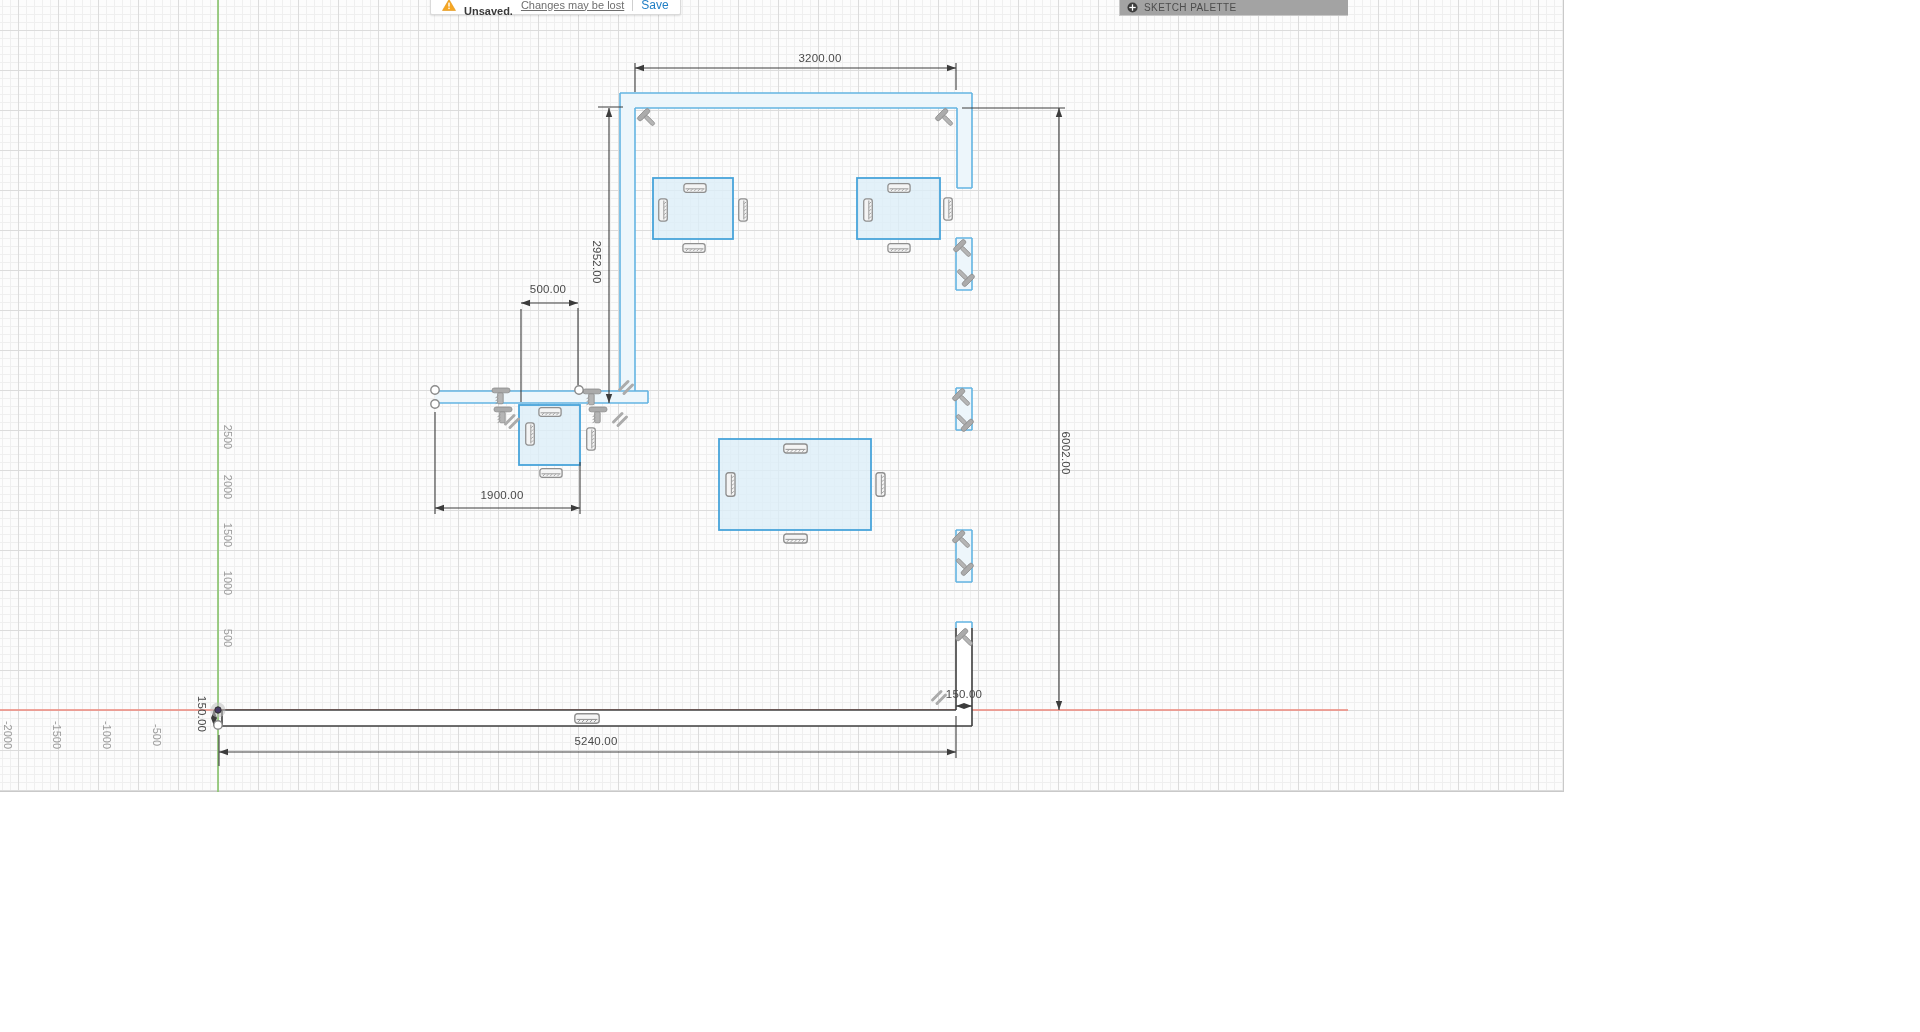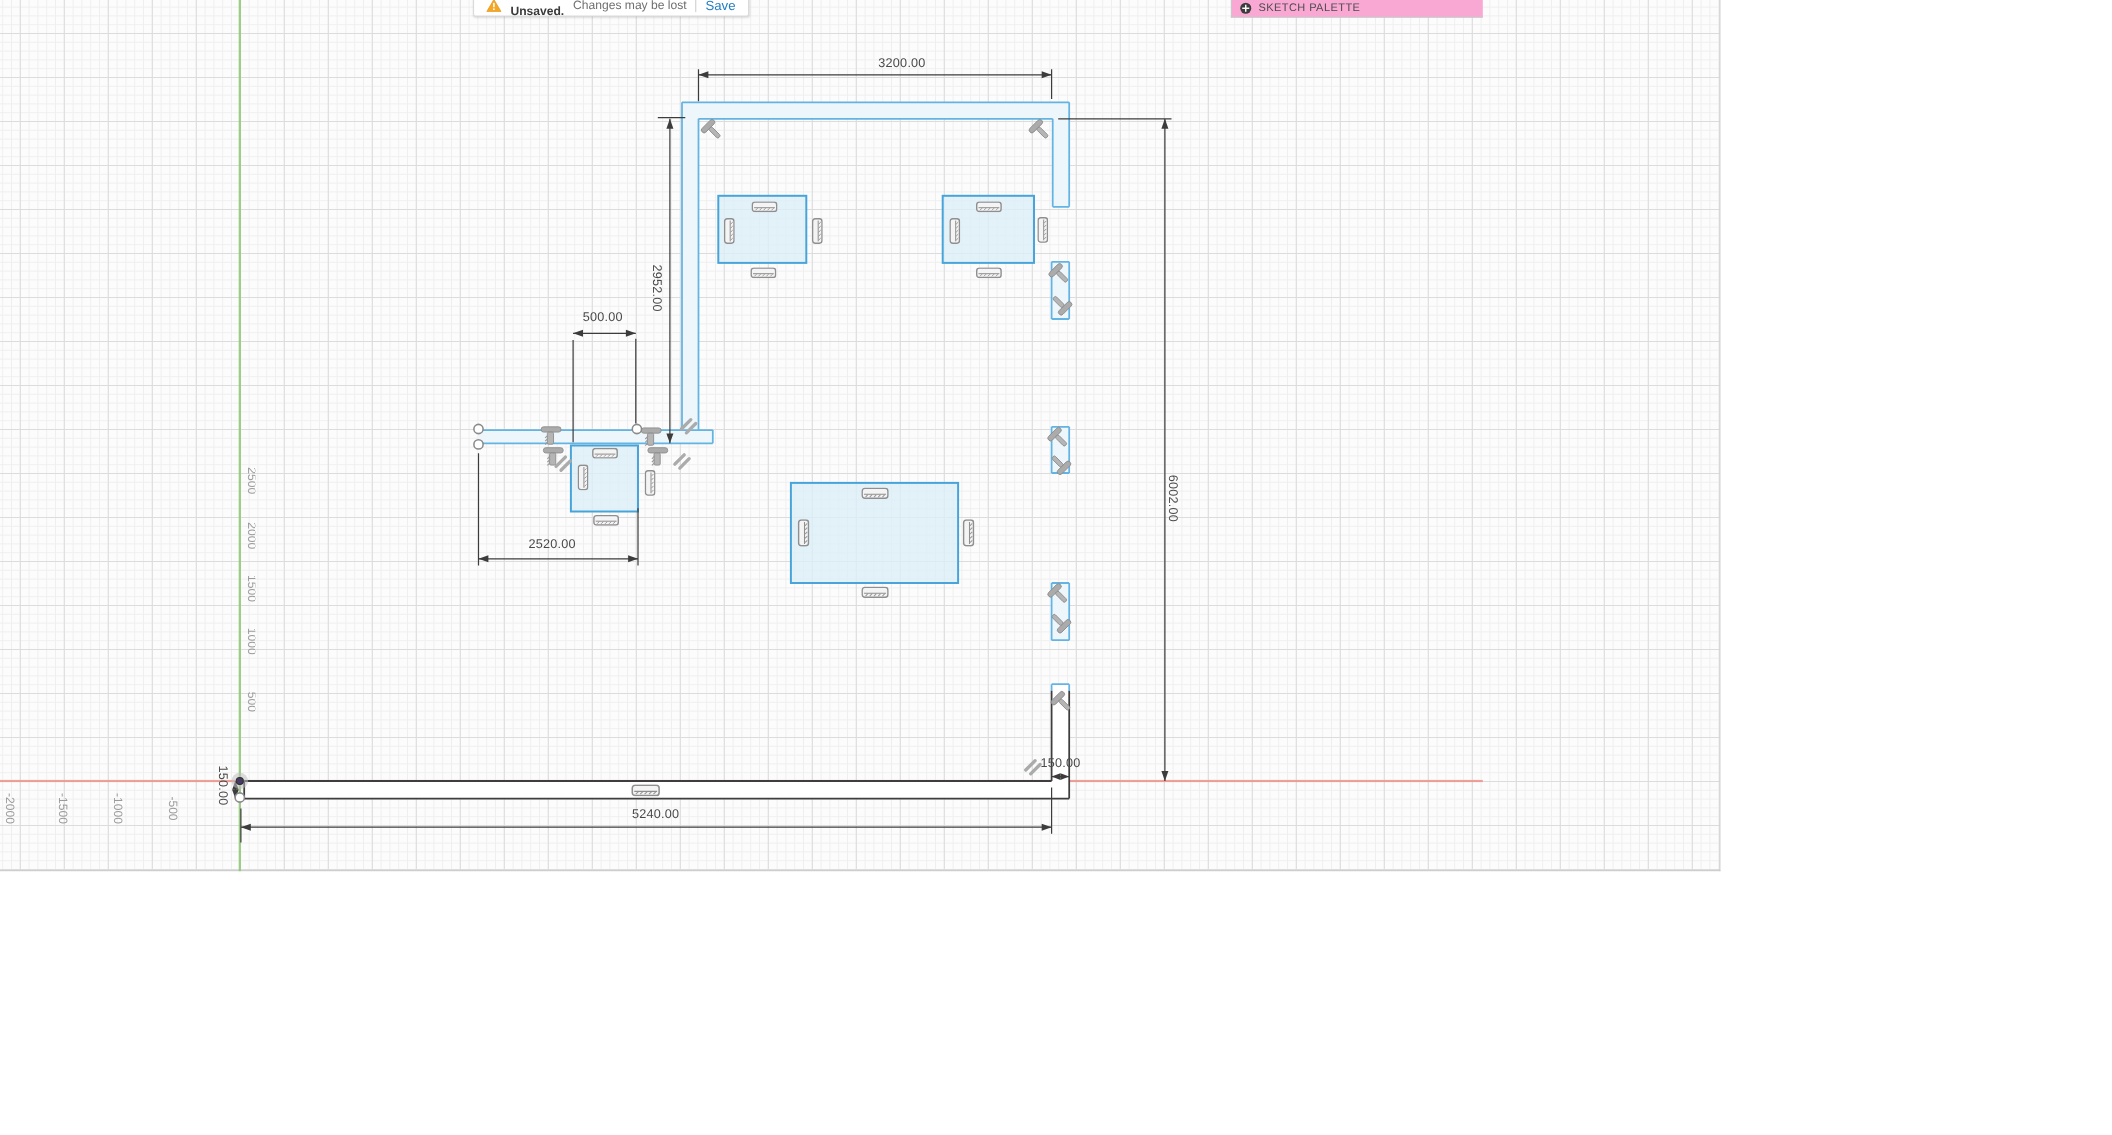--- a/index.html
+++ b/index.html
@@ -31,26 +31,26 @@
   .lbl.rot { transform:translate(-50%,-50%) rotate(90deg); }
   .axlbl { position:absolute; white-space:nowrap; transform:translate(-50%,-50%) rotate(90deg);
            font-size:11px; color:#9b9b9b; }
 
   
   #topbar { position:absolute; left:430px; top:-6px; height:21px; display:flex; align-items:center;
             gap:8px; padding:0 11px; background:#ffffff; border:1px solid #dadada; border-radius:2px;
             box-shadow:0 1px 2px rgba(0,0,0,.12); }
   #topbar .warn { width:14px; height:12px; flex:0 0 auto; }
   #topbar .unsaved { font-size:11px; font-weight:bold; color:#3a3a3a;margin-top:12px; }
-  #topbar .msg { font-size:11px; color:#6f6f6f; }
+  #topbar .msg { font-size:11px; color:#6f6f6f;text-decoration:underline; }
   #topbar .sep { width:1px; height:12px; background:#cfcfcf; }
   #topbar .save { font-size:12px; color:#1f7ec4; cursor:pointer; }
 
   
-  #palette { position:absolute; left:1119px; top:0; width:229px; height:16px; background:#f9a8d4;
+  #palette { position:absolute; left:1119px; top:0; width:229px; height:16px; background:#a3a3a3;
              border-left:1px solid #c8c8c8; border-bottom:1px solid #c8c8c8;
              display:flex; align-items:center; gap:6px; padding-left:7px; }
   #palette .ptitle { font-size:10px; color:#4c4c4c; letter-spacing:.4px; }
 </style>
 </head>
 <body>
 
 <div id="stage">
 
   <div id="canvas">
@@ -217,21 +217,21 @@
       </g>
       <g>
         <circle cx="218" cy="710" r="7.5" fill="#bdbdbd" opacity="0.55"></circle>
         <circle cx="218" cy="710" r="3.2" fill="#473a66" stroke="#2f2f2f" stroke-width="1"></circle>
       </g>
     </svg>
 
     <div class="lbl" style="left:820px;  top:58px;">3200.00</div>
     <div class="lbl rot" style="left:597px;  top:262px;">2952.00</div>
     <div class="lbl" style="left:548px;  top:289px;">500.00</div>
-    <div class="lbl" style="left:502px;  top:495px;">2520.00</div>
+    <div class="lbl" style="left:502px;  top:495px;">1900.00</div>
     <div class="lbl rot" style="left:1066px; top:453px;">6002.00</div>
     <div class="lbl" style="left:596px;  top:741px;">5240.00</div>
     <div class="lbl" style="left:964px;  top:694px;">150.00</div>
     <div class="lbl rot" style="left:202px;  top:714px;">150.00</div>
 
     <div class="axlbl" style="left:228px; top:437px;">2500</div>
     <div class="axlbl" style="left:228px; top:487px;">2000</div>
     <div class="axlbl" style="left:228px; top:535px;">1500</div>
     <div class="axlbl" style="left:228px; top:583px;">1000</div>
     <div class="axlbl" style="left:228px; top:638px;">500</div>

